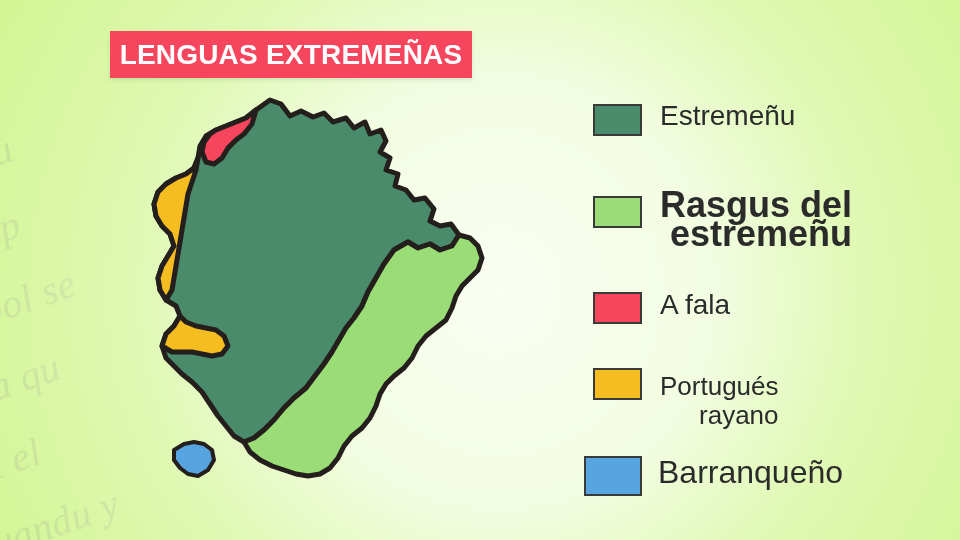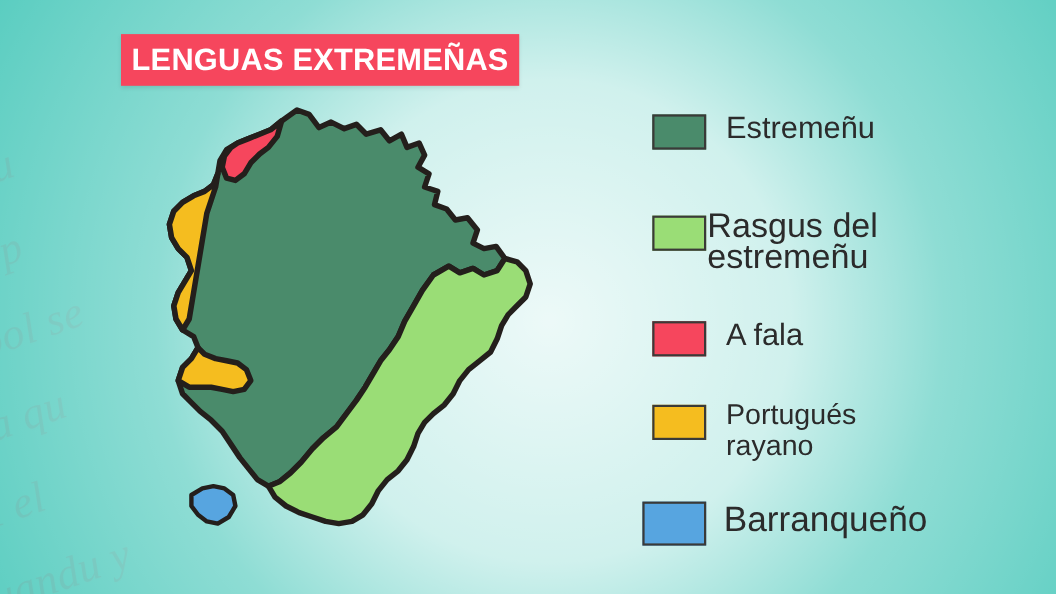--- a/index.html
+++ b/index.html
@@ -108,46 +108,47 @@
   .swatch {
     box-sizing: border-box;
     border: 2px solid #3a3a38;
     flex: none;
   }
   .legend-label {
     font-family: "Liberation Sans", sans-serif;
     color: #2b2b2b;
     font-weight: normal;
     white-space: pre-line;
+    text-align: right;
   }
 
   .item-1 { left: 15px;  top: 14px; }
   .item-1 .swatch { width: 49px; height: 32px; margin-top: 4px; }
   .item-1 .legend-label { font-size: 28px; line-height: 32px; margin-left: 18px; }
 
   .item-2 { left: 15px;  top: 104px; }
   .item-2 .swatch { width: 49px; height: 32px; margin-top: 6px; }
-  .item-2 .legend-label { font-size: 31px; line-height: 29px; margin-left: 1px; }
+  .item-2 .legend-label { font-size: 36px; line-height: 29px; margin-left: 18px; font-weight: bold; }
 
   .item-3 { left: 15px;  top: 192px; margin-top: 11px; }
   .item-3 .swatch { width: 49px; height: 32px; margin-top: 3px; }
   .item-3 .legend-label { font-size: 28px; line-height: 32px; margin-left: 18px; }
 
   .item-4 { left: 15px;  top: 276px; }
   .item-4 .swatch { width: 49px; height: 32px; margin-top: 6px; }
-  .item-4 .legend-label { font-size: 26px; line-height: 29px; margin-left: 18px; }
+  .item-4 .legend-label { font-size: 26px; line-height: 29px; margin-left: 18px; margin-top: 10px; }
 
   .item-5 { left: 6px;   top: 366px; }
   .item-5 .swatch { width: 58px; height: 40px; margin-top: 4px; }
   .item-5 .legend-label { font-size: 32px; line-height: 40px; margin-left: 16px; }
 </style>
 </head>
 <body>
 
-<div id="infographic" style="background: #14b8a6;">
+<div id="infographic" style="background: #bef264;">
 
   <div class="watermark-layer">
     <div class="wm-line" style="color: rgb(77, 77, 77);">rga de la</div>
     <div class="wm-line" style="color: rgb(77, 77, 77);">de salil la resolu</div>
     <div class="wm-line" style="color: rgb(77, 77, 77);">epesaumbras, p</div>
     <div class="wm-line" style="color: rgb(77, 77, 77);">éndulí que, pol se</div>
     <div class="wm-line" style="color: rgb(77, 77, 77);">amonitalu a qu</div>
     <div class="wm-line" style="color: rgb(77, 77, 77);">candu pol el</div>
     <div class="wm-line" style="color: rgb(77, 77, 77);">sis, trasuandu y</div>
     <div class="wm-line" style="color: rgb(77, 77, 77);">n aloncriu, u,</div>

